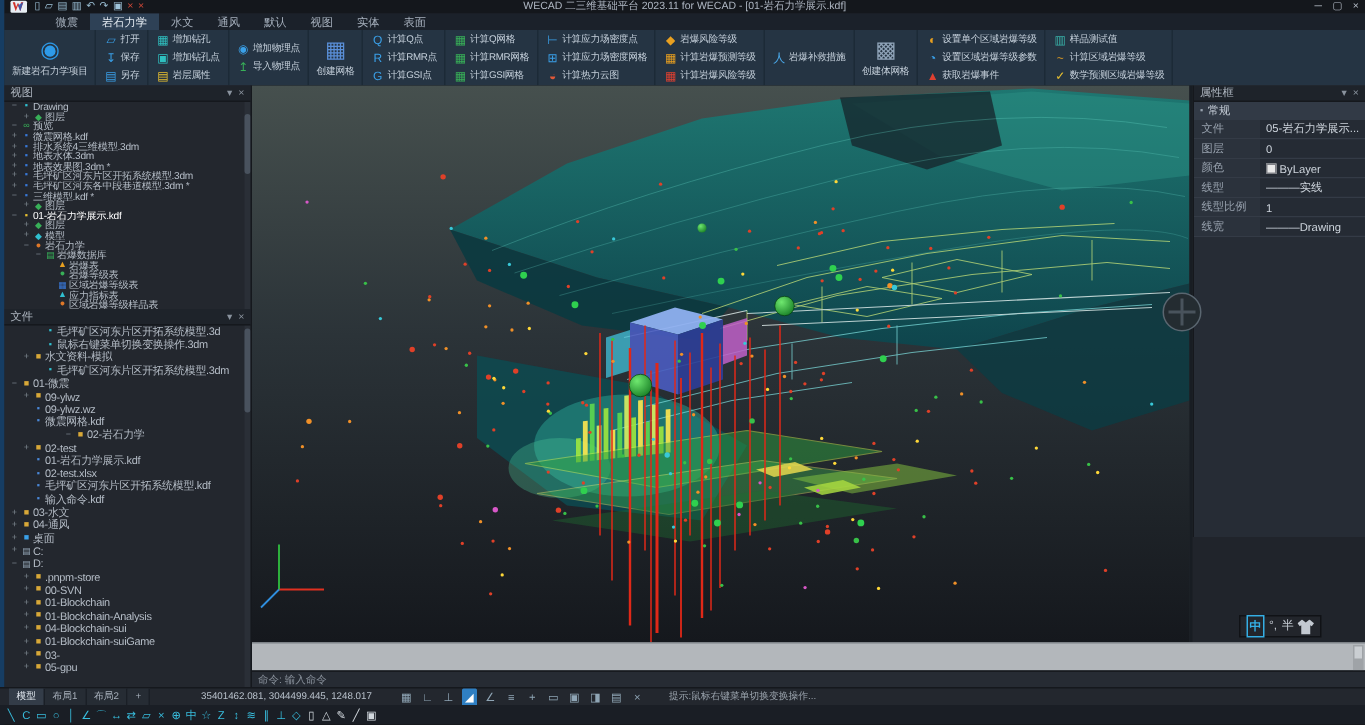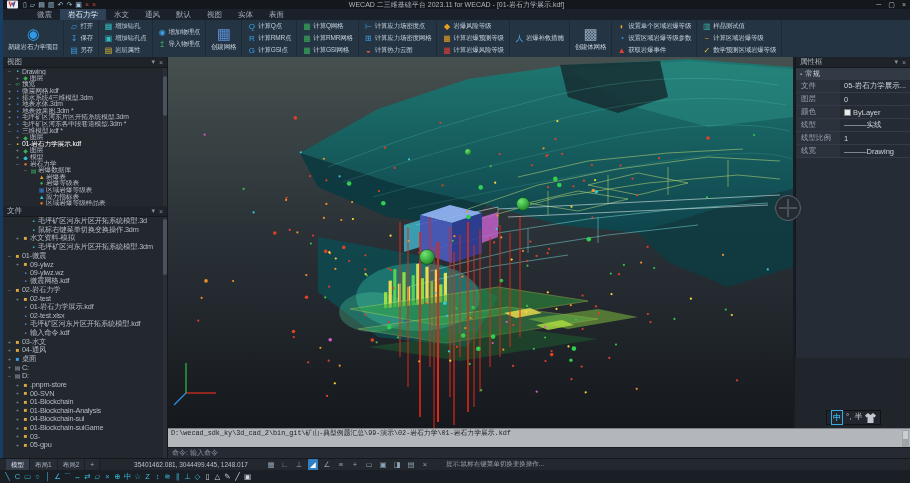--- a/index.html
+++ b/index.html
@@ -553,21 +553,21 @@
           <span class="tico" style="color: rgb(74, 136, 216);">▪</span>
           <span>09-ylwz.wz</span>
         </div>
 
         <div class="trow" style="padding-left: 11px;">
           <span class="texp"></span>
           <span class="tico" style="color: rgb(74, 136, 216);">▪</span>
           <span>微震网格.kdf</span>
         </div>
 
-        <div class="trow" style="padding-left: 3px;">
+        <div class="trow" style="padding-left: 3px; margin-left: 36px;">
           <span class="texp">−</span>
           <span class="tico" style="color: rgb(216, 168, 56);">■</span>
           <span>02-岩石力学</span>
         </div>
 
         <div class="trow" style="padding-left: 11px;">
           <span class="texp">+</span>
           <span class="tico" style="color: rgb(216, 168, 56);">■</span>
           <span>02-test</span>
         </div>
@@ -1059,21 +1059,20 @@
       <span class="sb active">中</span>
         <span class="sb">°,</span>
         <span class="sb">半</span>
     </span>
     <svg width="11" height="10" viewBox="0 0 11 10">
       <path d="M3,0 L5.5,2 L8,0 L11,2.5 L9.5,4.5 L8.5,3.8 L8.5,10 L2.5,10 L2.5,3.8 L1.5,4.5 L0,2.5 Z" fill="#c3c9d1"></path>
     </svg>
   </div>
 
   <div class="cmdhist">
-      <div class="cline">D:\wecad_sdk_ky\3d_cad_2\bin_git\矿山-典型例题汇总\99-演示\02-岩石力学\01-岩石力学展示.kdf</div>
     <div class="cscroll">
         <div class="thumb"></div>
       </div>
   </div>
   <div class="cmdinput">
     <span>命令: 输入命令</span>
   </div>
 
   <div class="statusbar">
     <div class="ltabs">

